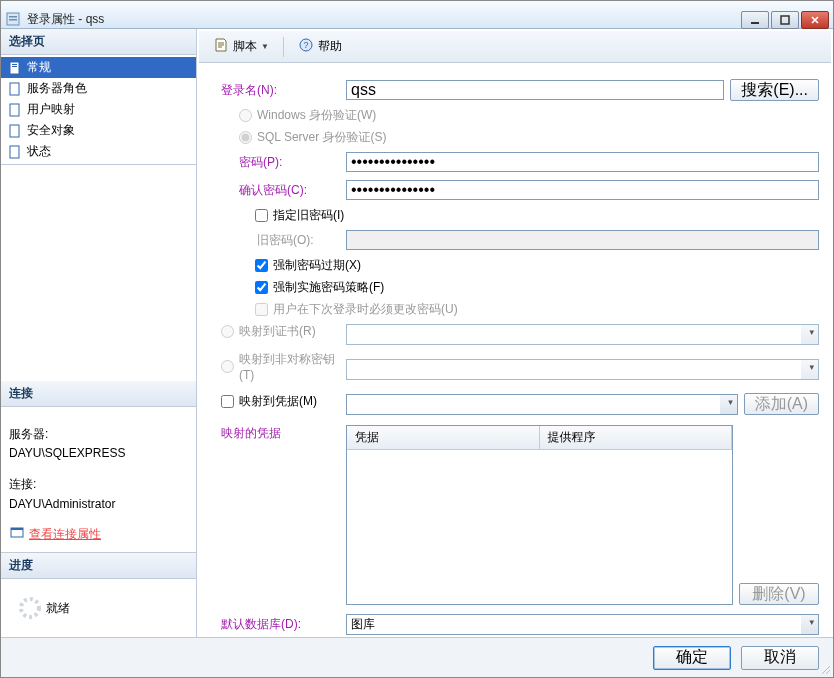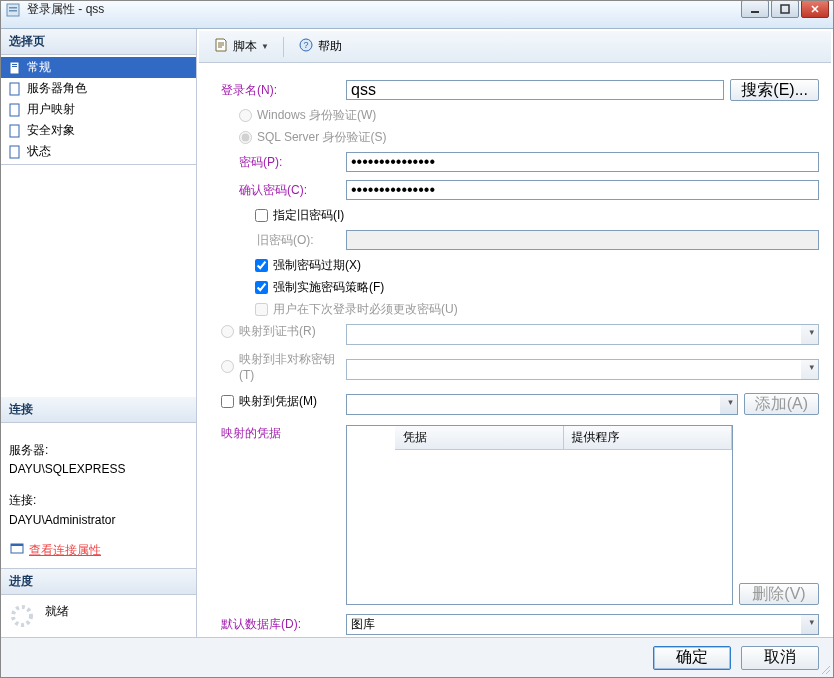--- a/index.html
+++ b/index.html
@@ -1,39 +1,39 @@
 <!DOCTYPE html>
 <html><head>
   <meta charset="utf-8">
   <style>
     * { box-sizing: border-box; margin: 0; padding: 0; }
     body { font-family: "Microsoft YaHei", "SimSun", Tahoma, sans-serif; font-size: 12px; background: #fff; width: 834px; height: 678px; overflow: hidden; border: 1px solid #888; }
     
     
-    .titlebar { height: 28px; background: linear-gradient(#f7fbff, #d9e8f7); border-bottom: 1px solid #a0b4ca; display: flex; align-items: flex-end; padding: 10px 4px; }
+    .titlebar { height: 28px; background: linear-gradient(#f7fbff, #d9e8f7); border-bottom: 1px solid #a0b4ca; display: flex; align-items: flex-start; padding: 10px 4px; }
     .titlebar .app-icon { width: 16px; height: 16px; margin-right: 6px; display: inline-flex; align-items: center; justify-content: center; }
     .titlebar .title-text { flex: 1; color: #222; }
     .win-controls { display: flex; gap: 2px; }
     .win-btn { width: 28px; height: 18px; border: 1px solid #7a8aa0; border-radius: 2px; display: flex; align-items: center; justify-content: center; background: linear-gradient(#f0f4f9, #cdd9e8); cursor: pointer; }
     .win-btn.close { background: linear-gradient(#e67a6a, #c0392b); border-color: #8b3024; }
     .win-btn svg { width: 10px; height: 10px; }
     
     
     .main { display: flex; height: calc(100% - 28px - 40px); }
     .sidebar { width: 196px; border-right: 1px solid #c0cad8; display: flex; flex-direction: column; background: #fff; }
     .sidebar-section { border-bottom: 1px solid #c0cad8; }
     .section-header { background: linear-gradient(#f2f6fb, #dde7f2); padding: 4px 8px; font-weight: bold; color: #1a3a5f; border-bottom: 1px solid #c0cad8; }
     .nav-list { padding: 2px 0; }
     .nav-item { display: flex; align-items: center; padding: 2px 6px; cursor: pointer; gap: 4px; }
     .nav-item.selected { background: #316ac5; color: #fff; }
     .nav-icon { width: 16px; height: 16px; flex-shrink: 0; }
     .conn-body { padding: 6px 8px; line-height: 1.6; }
     .conn-body .label { margin-top: 12px; }
     .link { color: #ef4444; text-decoration: underline; cursor: pointer; display: inline-flex; align-items: center; gap: 4px; margin-top: 10px; }
-    .progress-body { padding: 8px; display: flex; gap: 10px; }
+    .progress-body { padding: 16px; display: flex; align-items: center; gap: 3px; }
     .progress-ring { width: 26px; height: 26px; }
     .flex-spacer { flex: 1; }
     
     
     .content { flex: 1; display: flex; flex-direction: column; background: #fff; }
     .toolbar { height: 32px; background: linear-gradient(#f4f8fc, #e3ecf5); border-bottom: 1px solid #c0cad8; display: flex; align-items: center; padding: 0 8px; gap: 4px; margin: 2px; }
     .tb-btn { display: inline-flex; align-items: center; gap: 4px; padding: 3px 6px; cursor: pointer; border-radius: 2px; }
     .tb-sep { width: 1px; height: 20px; background: #c0cad8; margin: 0 4px; }
     .dropdown-arrow { font-size: 8px; color: #444; }
     
@@ -49,21 +49,21 @@
     .btn { height: 22px; padding: 0 10px; border: 1px solid #7f9db9; background: linear-gradient(#fefefe, #e6ecf2); cursor: pointer; font-family: inherit; font-size: 16px; border-radius: 2px; min-width: 68px; }
     .btn:disabled { color: #999; }
     .radio-row, .check-row { display: flex; align-items: center; gap: 5px; padding-left: 18px; margin-bottom: 5px; }
     .radio-row input, .check-row input { margin: 0; }
     select { height: 21px; border: 1px solid #7f9db9; font-family: inherit; font-size: 12px; flex: 1; background: #fff; }
     select.fake { appearance: none; -webkit-appearance: none; padding: 2px 18px 2px 4px; background: #fff linear-gradient(#f4f6f9,#dde5ef) right / 17px 100% no-repeat; }
     .select-wrap { position: relative; flex: 1; display: flex; }
     .select-wrap::after { content: "▾"; position: absolute; right: 5px; top: 3px; font-size: 9px; color: #555; pointer-events: none; }
     
     .table-area { border: 1px solid #7f9db9; margin-top: 4px; height: 180px; display: flex; flex-direction: column; }
-    .table-header { display: flex; background: linear-gradient(#fafbfd, #e7edf4); border-bottom: 1px solid #c0cad8; margin-left: 48px; }
+    .table-header { display: flex; background: linear-gradient(#fafbfd, #e7edf4); border-bottom: 1px solid #c0cad8; }
     .th { padding: 3px 8px; border-right: 1px solid #c0cad8; flex: 1; font-weight: normal; }
     .table-body { flex: 1; background: #fff; }
     .table-side { width: 80px; margin-left: 6px; display: flex; flex-direction: column; }
     .cred-row { display: flex; }
     
     
     .footer { height: 40px; border-top: 1px solid #c0cad8; display: flex; justify-content: flex-end; align-items: center; gap: 10px; padding: 0 14px; background: #f0f3f7; }
     .footer .btn { min-width: 78px; height: 24px; }
     .btn.default { border: 1px solid #2f7bcc; box-shadow: 0 0 0 1px rgba(47,123,204,0.4) inset; }
     

